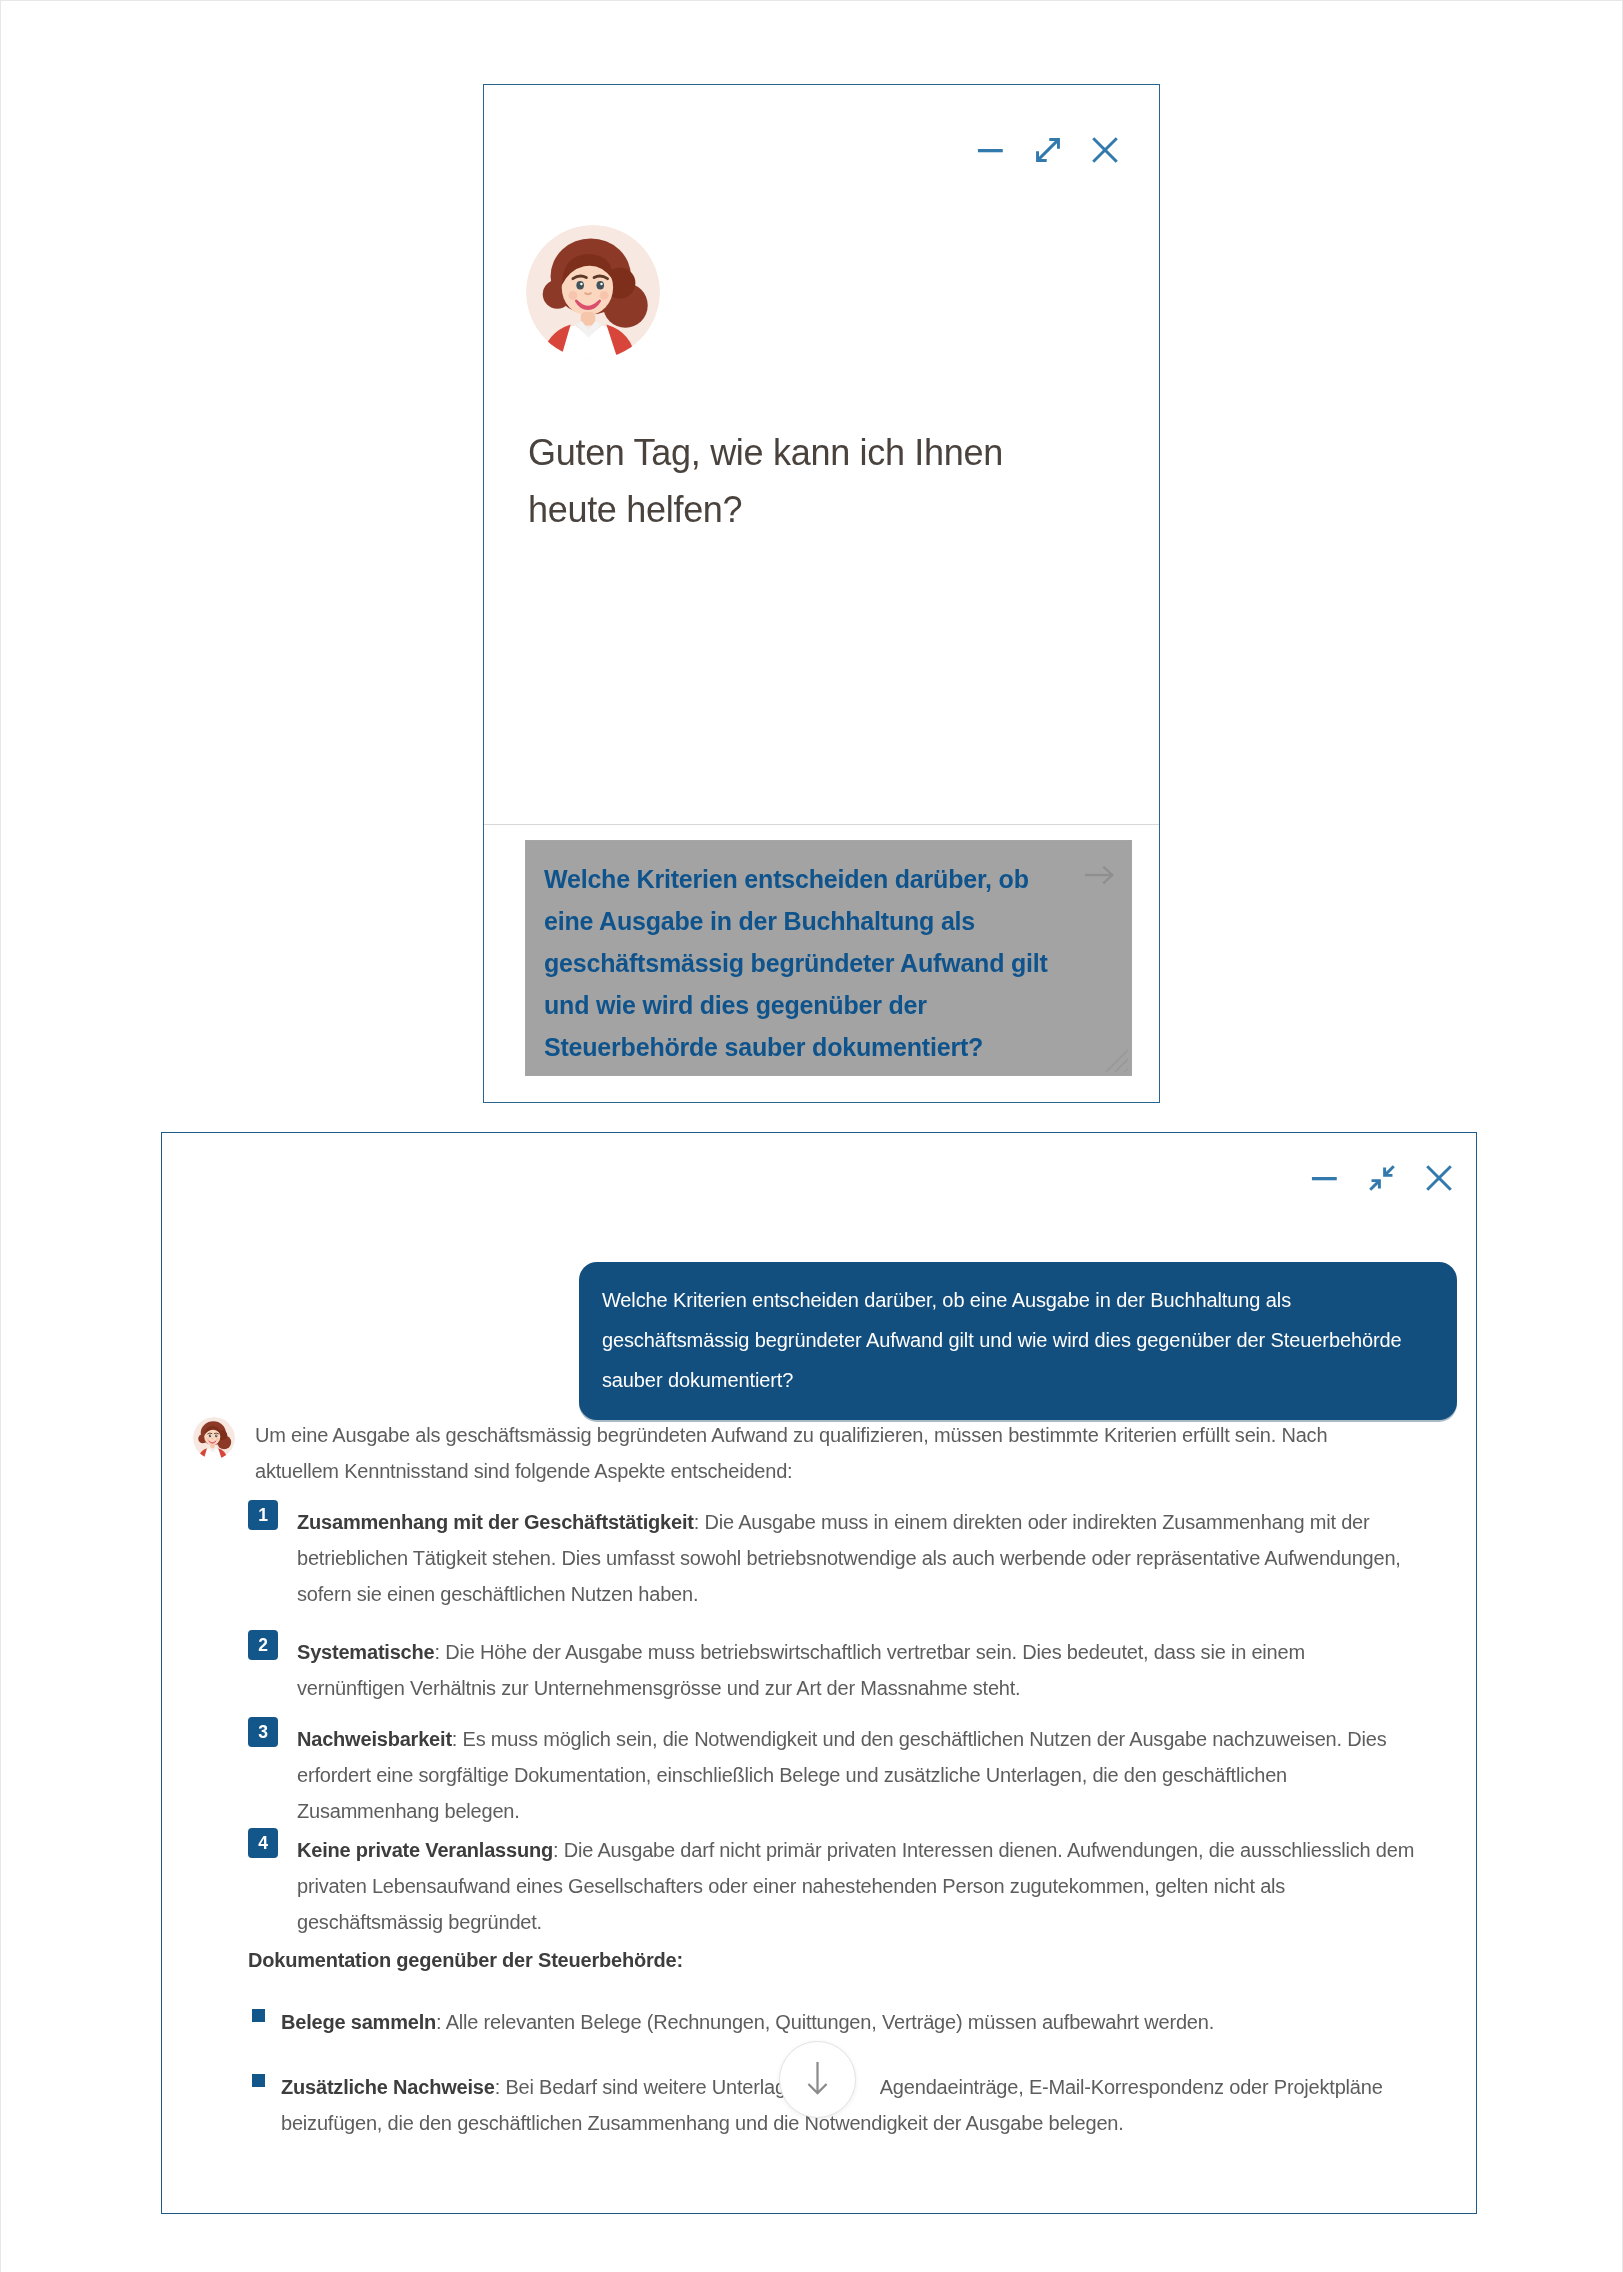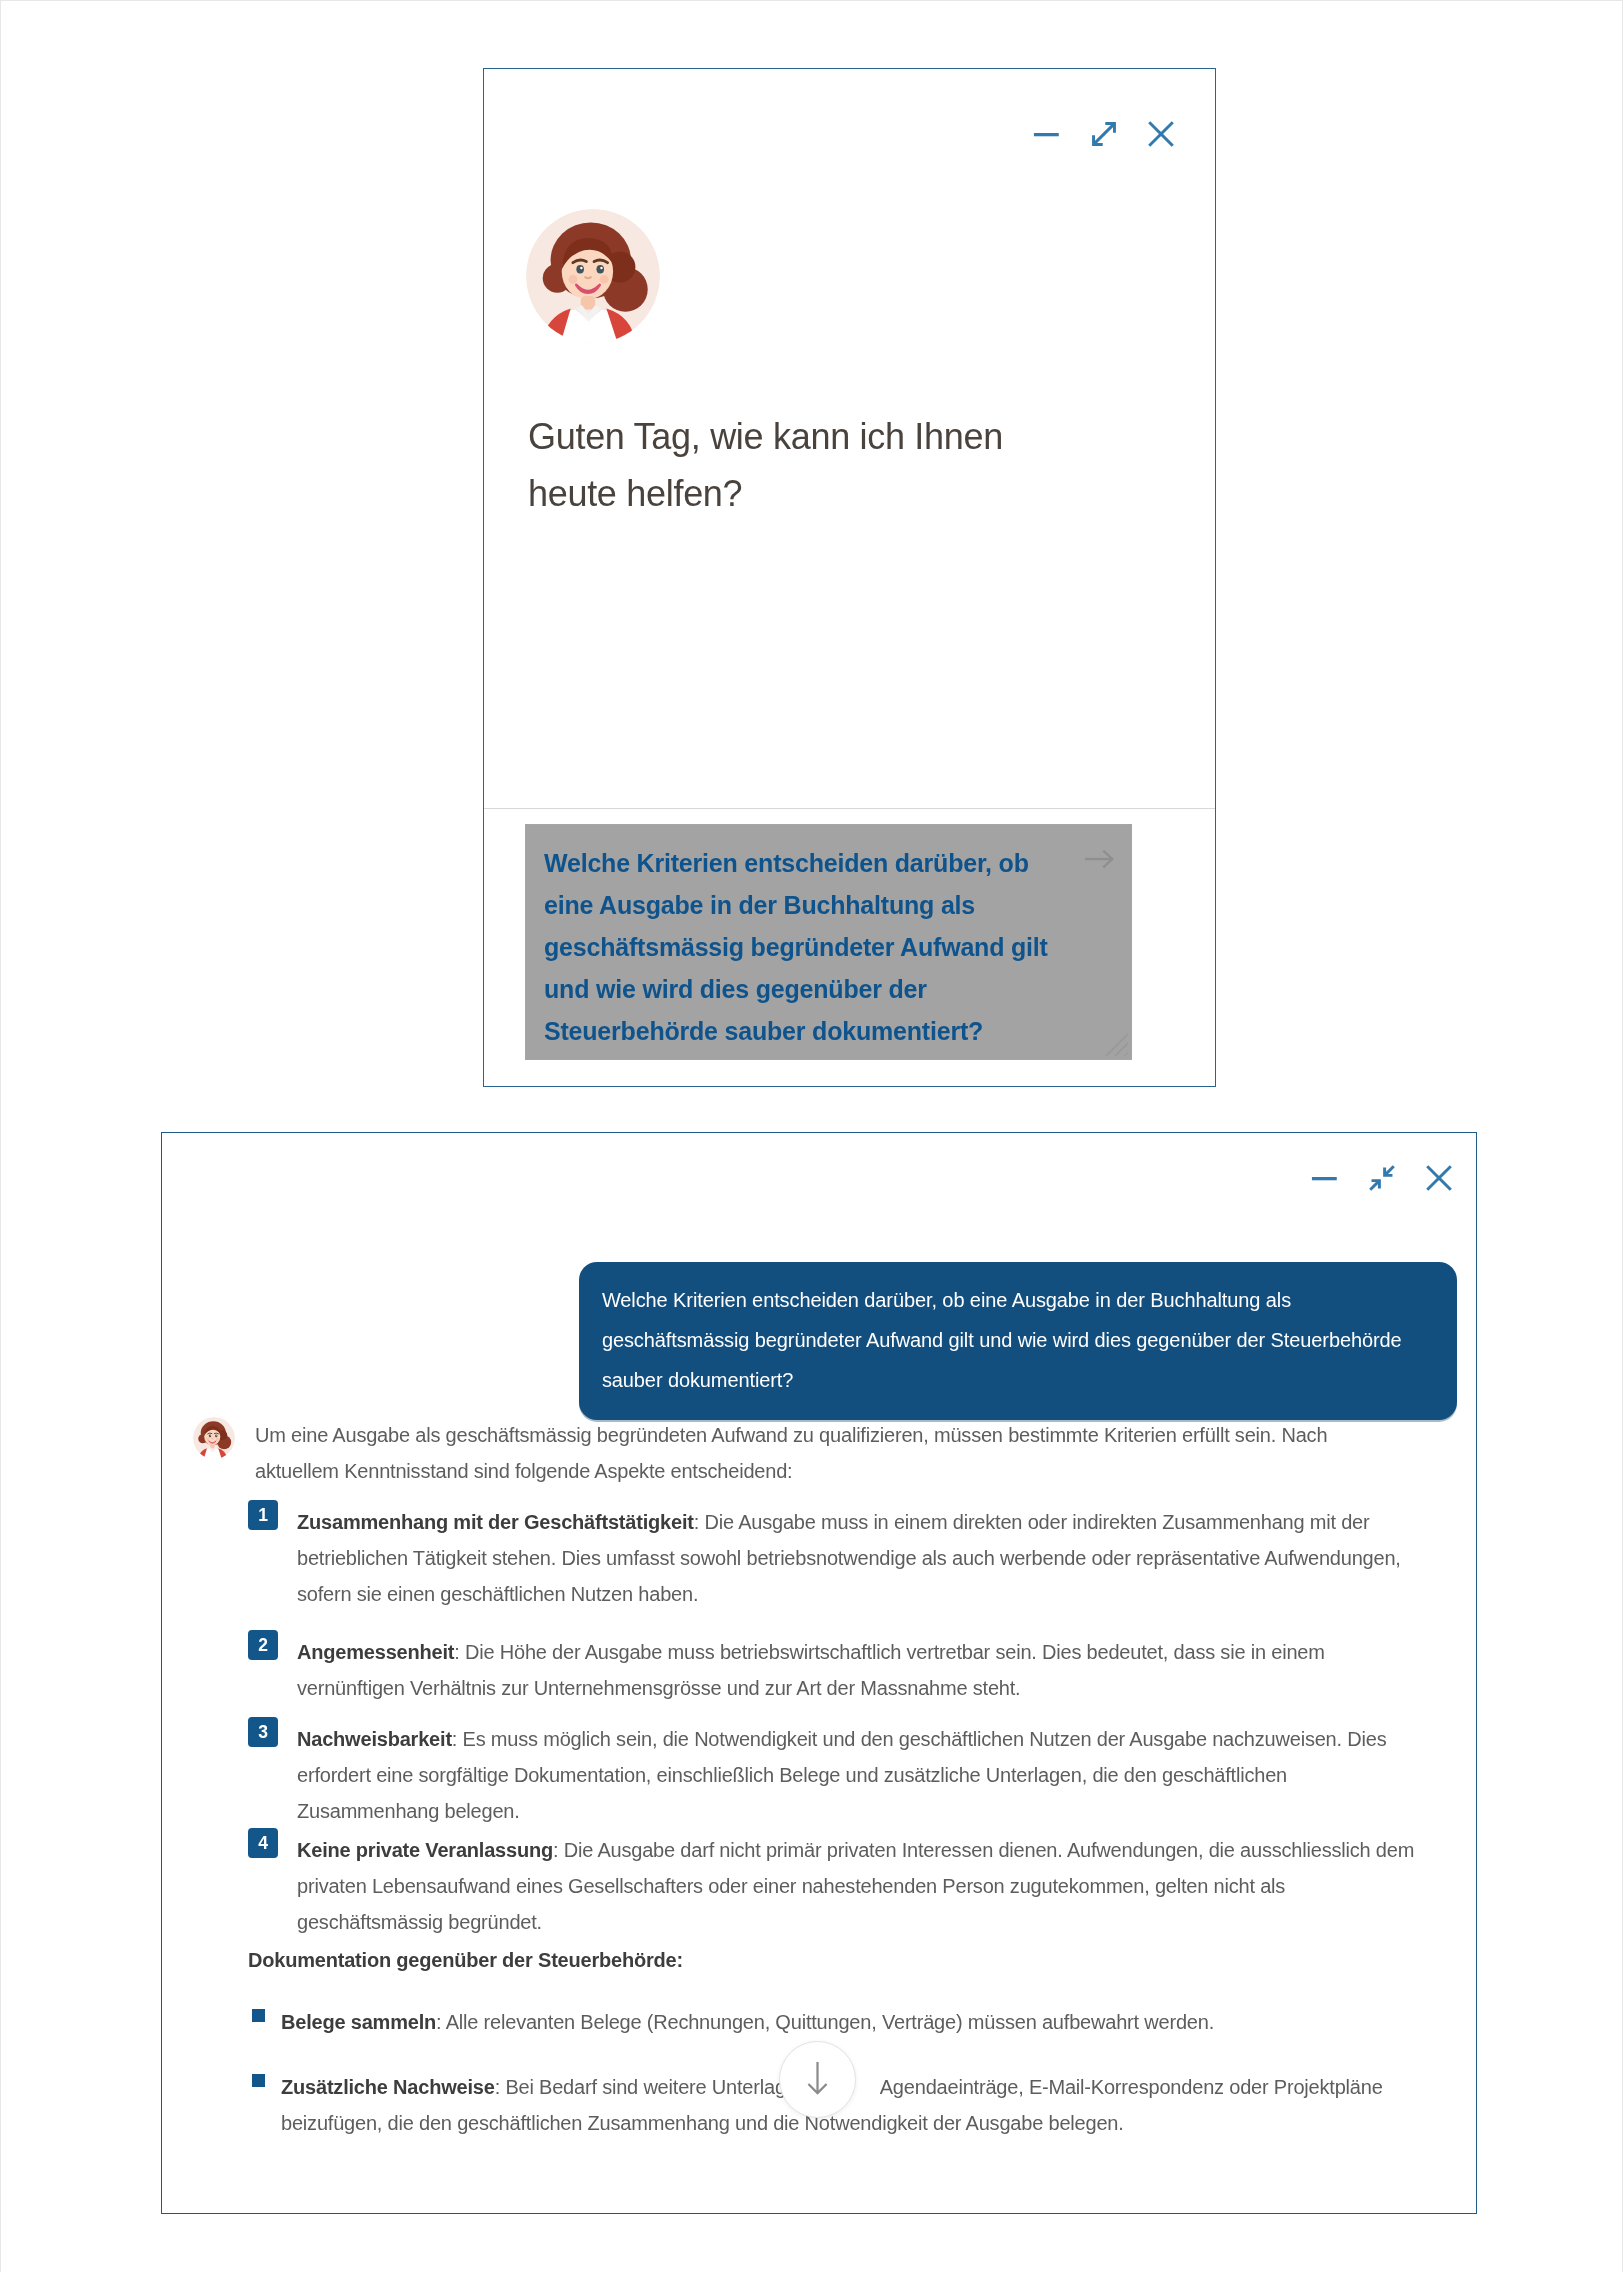--- a/index.html
+++ b/index.html
@@ -6,21 +6,21 @@
   html,body { background:#fff; }
   body {
     width:1623px; height:2273px; position:relative;
     font-family:"Liberation Sans", sans-serif;
     -webkit-font-smoothing:antialiased;
   }
   .page { position:absolute; inset:0; border:0.6px solid #e7e7e7; }
 
   
   .win { position:absolute; background:#fff; }
-  .win1 { left:482px; top:67px; width:733px; height:1019px; border:1.3px solid #27648f; }
+  .win1 { left:482px; top:83px; width:677px; height:1019px; border:1.3px solid #27648f; }
   .win2 { left:160px; top:1131px; width:1316px; height:1082px; border:1.9px solid #1d5a87; }
 
   .controls { position:absolute; display:flex; gap:21px; align-items:center; }
   .win1 .controls { top:47px; right:36px; }
   .win2 .controls { top:27px; right:19.5px; }
   .ctrl { width:36px; height:36px; display:flex; align-items:center; justify-content:center; cursor:pointer; }
   .ctrl svg { display:block; }
 
   
   .avatar-lg { position:absolute; left:42px; top:140px; width:134px; height:134px; }
@@ -219,21 +219,21 @@
 
     <div class="item item1">
       <div class="badge">1</div>
       <div class="msg-text item-body"><b>Zusammenhang mit der Geschäftstätigkeit</b><span>: Die Ausgabe muss in einem direkten oder indirekten Zusammenhang mit der
 betrieblichen Tätigkeit stehen. Dies umfasst sowohl betriebsnotwendige als auch werbende oder repräsentative Aufwendungen,
 sofern sie einen geschäftlichen Nutzen haben.</span></div>
     </div>
 
     <div class="item item2">
       <div class="badge">2</div>
-      <div class="msg-text item-body"><b>Angemessenheit</b><span>: Die Höhe der Ausgabe muss betriebswirtschaftlich vertretbar sein. Dies bedeutet, dass sie in einem
+      <div class="msg-text item-body"><b>Systematische</b><span>: Die Höhe der Ausgabe muss betriebswirtschaftlich vertretbar sein. Dies bedeutet, dass sie in einem
 vernünftigen Verhältnis zur Unternehmensgrösse und zur Art der Massnahme steht.</span></div>
     </div>
 
     <div class="item item3">
       <div class="badge">3</div>
       <div class="msg-text item-body"><b>Nachweisbarkeit</b><span>: Es muss möglich sein, die Notwendigkeit und den geschäftlichen Nutzen der Ausgabe nachzuweisen. Dies
 erfordert eine sorgfältige Dokumentation, einschließlich Belege und zusätzliche Unterlagen, die den geschäftlichen
 Zusammenhang belegen.</span></div>
     </div>
 

